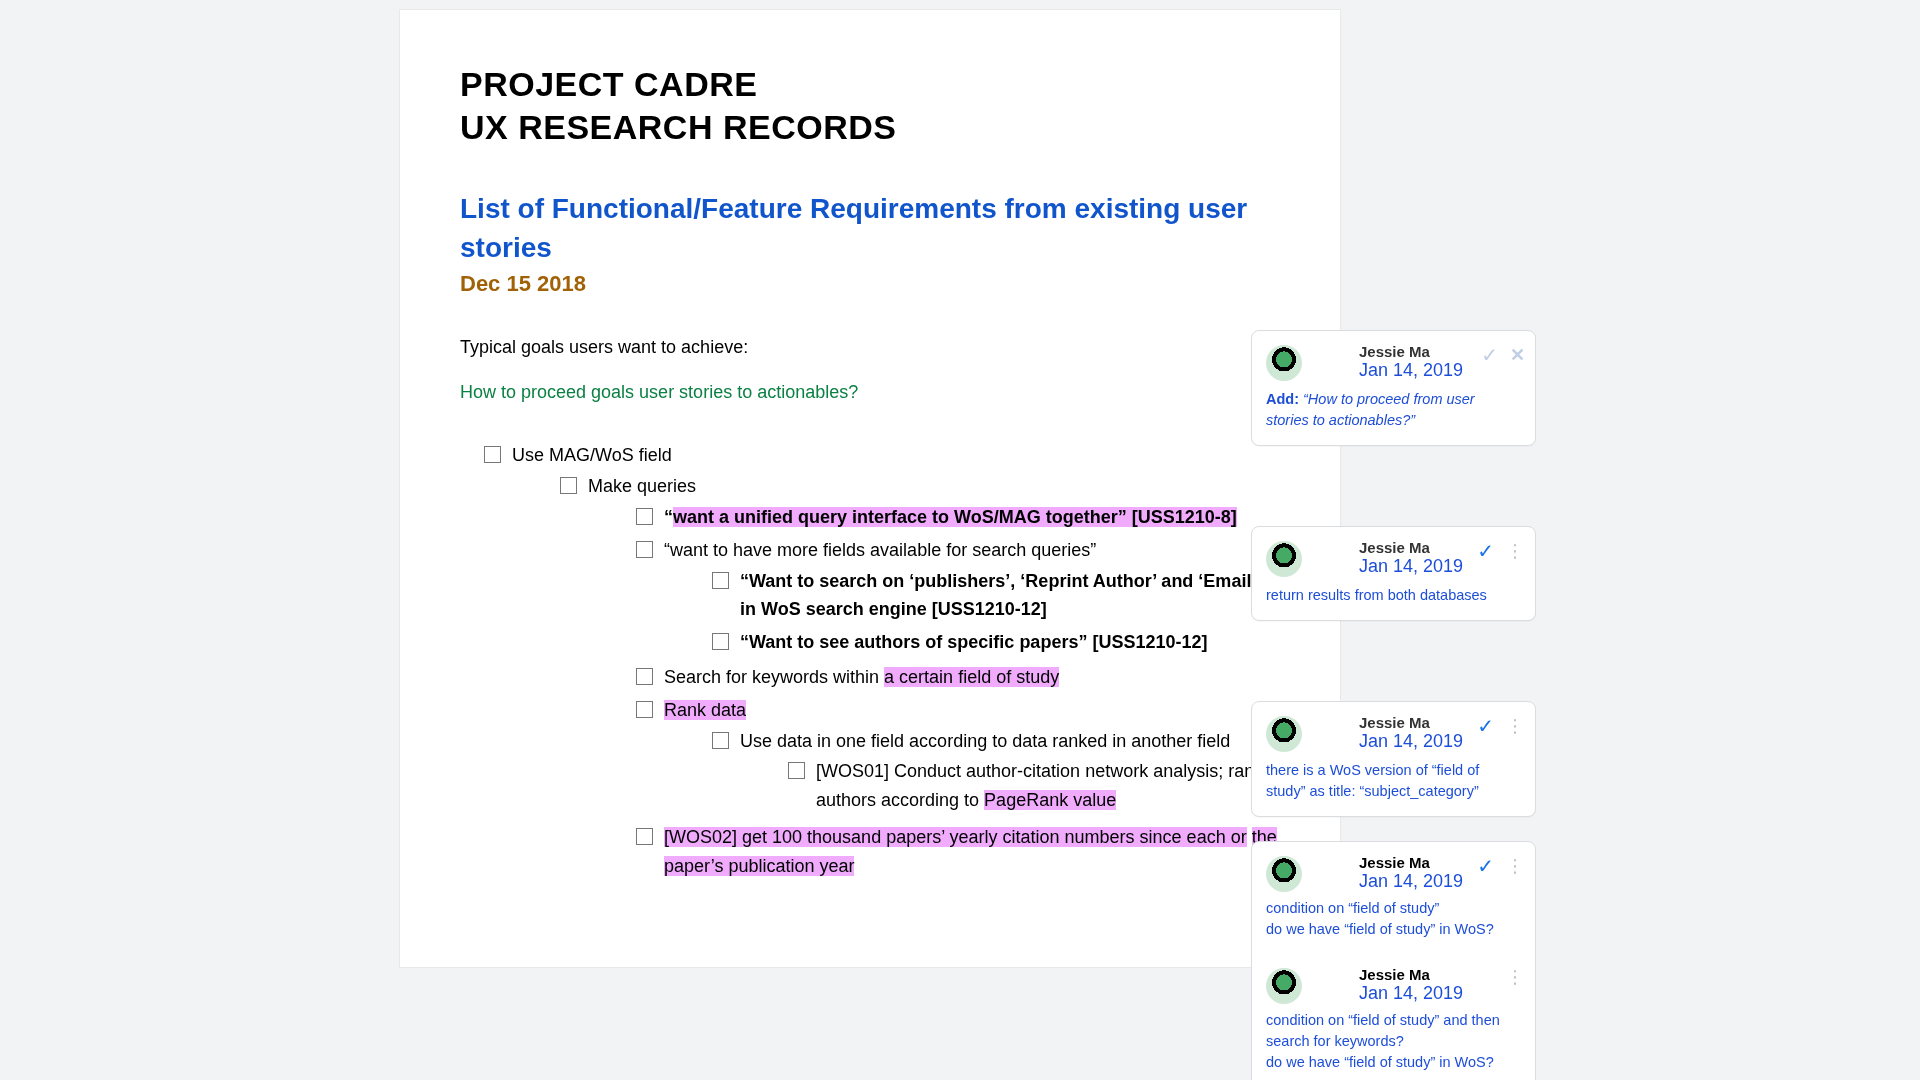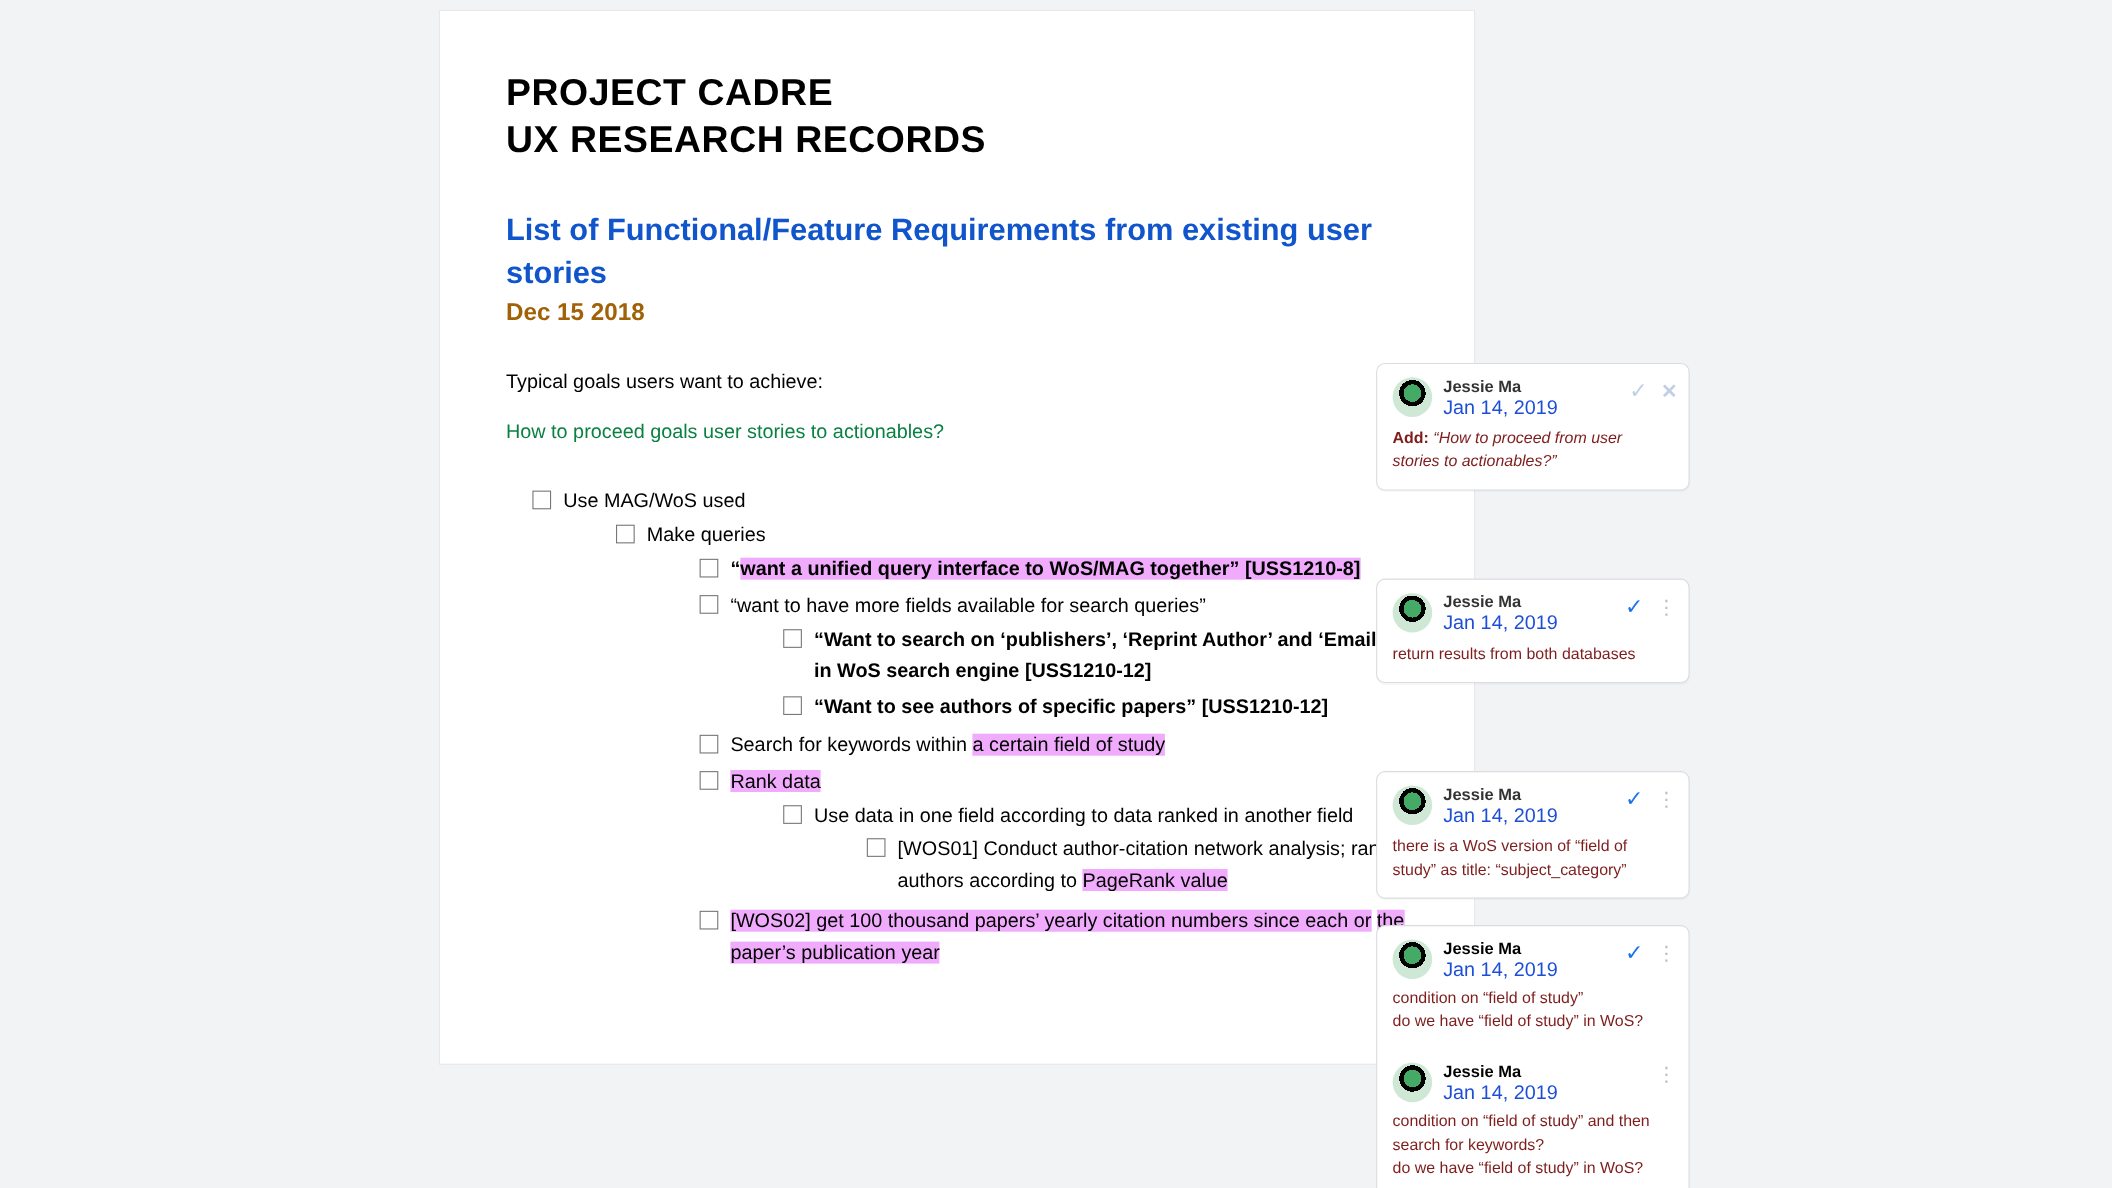--- a/index.html
+++ b/index.html
@@ -16,31 +16,31 @@
   .tree ul { list-style:none; margin:0; padding:0 0 0 48px; }
   .tree > ul { padding-left:24px; }
   .tree li { position:relative; padding:2px 0 2px 28px; }
   .tree li::before { content:""; position:absolute; left:0; top:7px; width:15px; height:15px; border:1px solid #777; background:#fff; }
   .hl { background:#f0abfc;text-align:right; }
   .bold { font-weight:700; }
 
   
   .comments { position:absolute; left:1251px; top:330px; width:285px; }
   .comment { background:#fff; border:1px solid #dadce0; border-radius:8px; padding:12px 14px 14px 14px; margin-bottom:24px; font-size:14.5px; color:#333; position:relative; box-shadow:0 1px 1px rgba(0,0,0,0.03); }
-  .chead { display:flex; align-items:flex-start; margin-bottom:8px; }
+  .chead { display:flex; align-items:flex-end; margin-bottom:8px;gap:47px; }
   .avatar { width:36px; height:36px; border-radius:50%; background:radial-gradient(circle at 50% 40%, #4a6 0 8px, #000 8px 12px, #cfe8d6 12px); flex:0 0 auto; }
   .cname { font-weight:700; font-size:15px; }
   .cdate { font-size:18px; color:#1d4ed8; }
   .cmeta { margin-left:10px; }
   .cactions { position:absolute; right:10px; top:12px; display:flex; gap:12px; align-items:center; color:#bcc7e0; }
   .check { color:#1a73e8; font-size:20px; }
   .check-muted { color:#c0cfe6; font-size:20px; }
   .x { color:#c0cfe6; font-size:18px; font-weight:700; }
   .dots { color:#bdbdbd; font-size:18px; letter-spacing:1px; }
-  .cbody { font-size:14.5px; color:#7f1d1d; line-height:1.45; }
+  .cbody { font-size:14.5px; color:#1d4ed8; line-height:1.45; }
   .cbody .lbl { font-weight:700; }
   .cbody em { font-style:italic; }
 
   .thread { background:#fff; border:1px solid #dadce0; border-radius:8px; margin-bottom:24px; font-size:14.5px; }
   .thread .entry { padding:12px 14px 14px 14px; position:relative; }
   .thread .chead { margin-bottom:6px; }
 </style>
 </head>
 <body>
 
@@ -48,21 +48,21 @@
   <div class="doc">
     <div class="title1">PROJECT CADRE</div>
     <div class="title2">UX RESEARCH RECORDS</div>
     <div class="subtitle">List of Functional/Feature Requirements from existing user stories</div>
     <div class="date">Dec 15 2018</div>
     <div class="intro">Typical goals users want to achieve:</div>
     <div class="proceed">How to proceed goals user stories to actionables?</div>
 
     <div class="tree">
       <ul>
-        <li><span>Use MAG/WoS used</span>
+        <li><span>Use MAG/WoS field</span>
           <ul>
             <li><span>Make queries</span>
               <ul>
                 <li><span class="bold"><span>“</span><span class="hl">want a unified query interface to WoS/MAG together” [USS1210-8]</span></span></li>
                 <li><span>“want to have more fields available for search queries”</span>
                   <ul>
                     <li><span class="bold">“Want to search on ‘publishers’, ‘Reprint Author’ and ‘Email’ ” in WoS search engine [USS1210-12]</span></li>
                     <li><span class="bold">“Want to see authors of specific papers” [USS1210-12]</span></li>
                   </ul>
                 </li>

